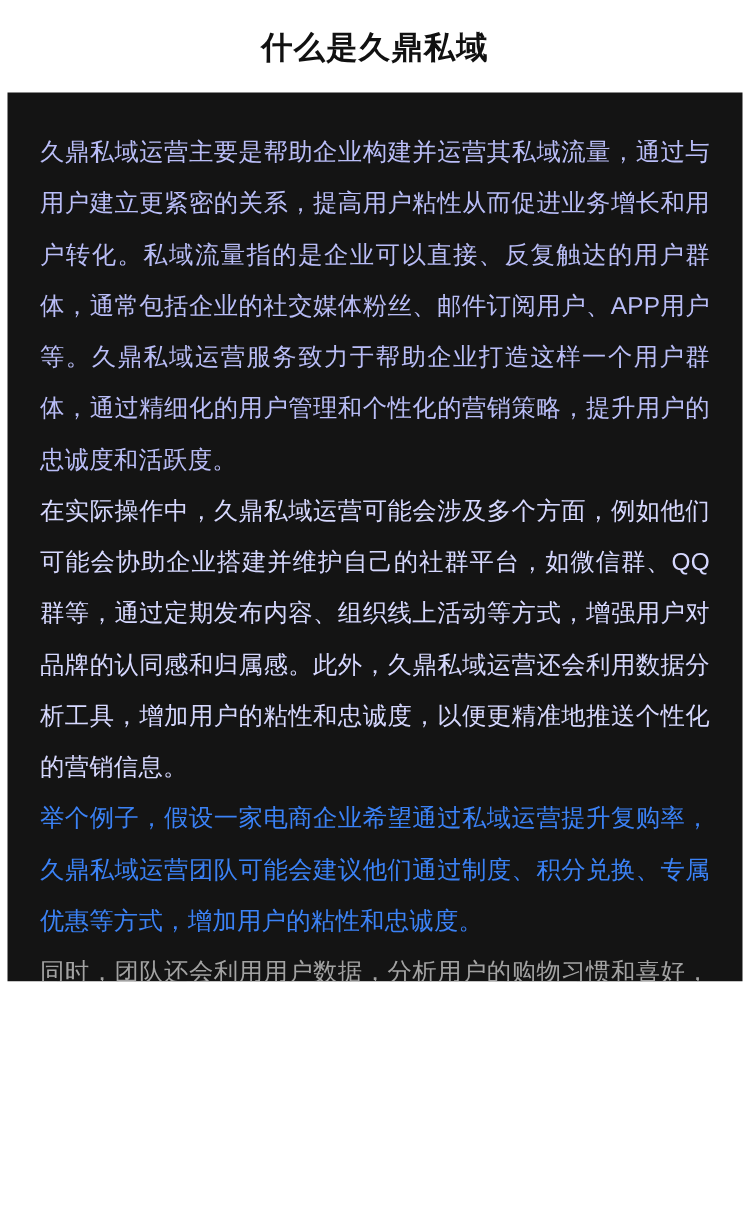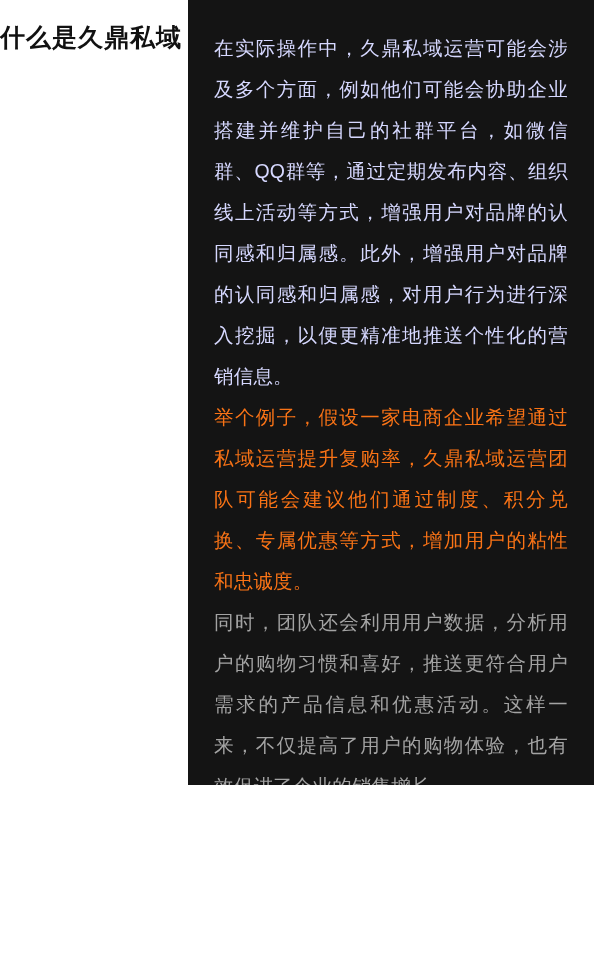--- a/index.html
+++ b/index.html
@@ -12,21 +12,21 @@
     height: 965px;
     font-family: "Liberation Sans", sans-serif;
     overflow: hidden;
   }
   .page {
     width: 600px;
     height: 791px;
     background: #ffffff;
     box-sizing: border-box;
     display: flex;
-    flex-direction: row;
+    flex-direction: column;
   }
   .title-bar {
     height: 74px;
     display: flex;
     align-items: center;
     justify-content: center;
     background: #ffffff;
     flex: 0 0 auto;
   }
   .title-text {
@@ -54,37 +54,38 @@
     font-family: "Liberation Sans", sans-serif;
     letter-spacing: 0.2px;
   }
   .para + .para {
     margin-top: 0px;
   }
   .p-indigo {
     color: #b9bdf7;
   }
   .p-lilac {
-    color: #f97316;
+    color: #3b82f6;
   }
   .p-pale {
     color: #d6d8ff;
   }
   .p-grey {
     color: #a3a3a3;
   }
 </style>
 </head>
 <body>
 
 <div class="page">
 
   <div class="title-bar">
     <h1 class="title-text">什么是久鼎私域</h1>
   </div>
 
   <div class="article">
-    <p class="para p-pale">在实际操作中，久鼎私域运营可能会涉及多个方面，例如他们可能会协助企业搭建并维护自己的社群平台，如微信群、QQ群等，通过定期发布内容、组织线上活动等方式，增强用户对品牌的认同感和归属感。此外，增强用户对品牌的认同感和归属感，对用户行为进行深入挖掘，以便更精准地推送个性化的营销信息。</p>
+    <p class="para p-indigo">久鼎私域运营主要是帮助企业构建并运营其私域流量，通过与用户建立更紧密的关系，提高用户粘性从而促进业务增长和用户转化。私域流量指的是企业可以直接、反复触达的用户群体，通常包括企业的社交媒体粉丝、邮件订阅用户、APP用户等。久鼎私域运营服务致力于帮助企业打造这样一个用户群体，通过精细化的用户管理和个性化的营销策略，提升用户的忠诚度和活跃度。</p>
+    <p class="para p-pale">在实际操作中，久鼎私域运营可能会涉及多个方面，例如他们可能会协助企业搭建并维护自己的社群平台，如微信群、QQ群等，通过定期发布内容、组织线上活动等方式，增强用户对品牌的认同感和归属感。此外，久鼎私域运营还会利用数据分析工具，增加用户的粘性和忠诚度，以便更精准地推送个性化的营销信息。</p>
     <p class="para p-lilac">举个例子，假设一家电商企业希望通过私域运营提升复购率，久鼎私域运营团队可能会建议他们通过制度、积分兑换、专属优惠等方式，增加用户的粘性和忠诚度。</p>
     <p class="para p-grey">同时，团队还会利用用户数据，分析用户的购物习惯和喜好，推送更符合用户需求的产品信息和优惠活动。这样一来，不仅提高了用户的购物体验，也有效促进了企业的销售增长。</p>
   </div>
 
 </div>
 
 </body></html>

